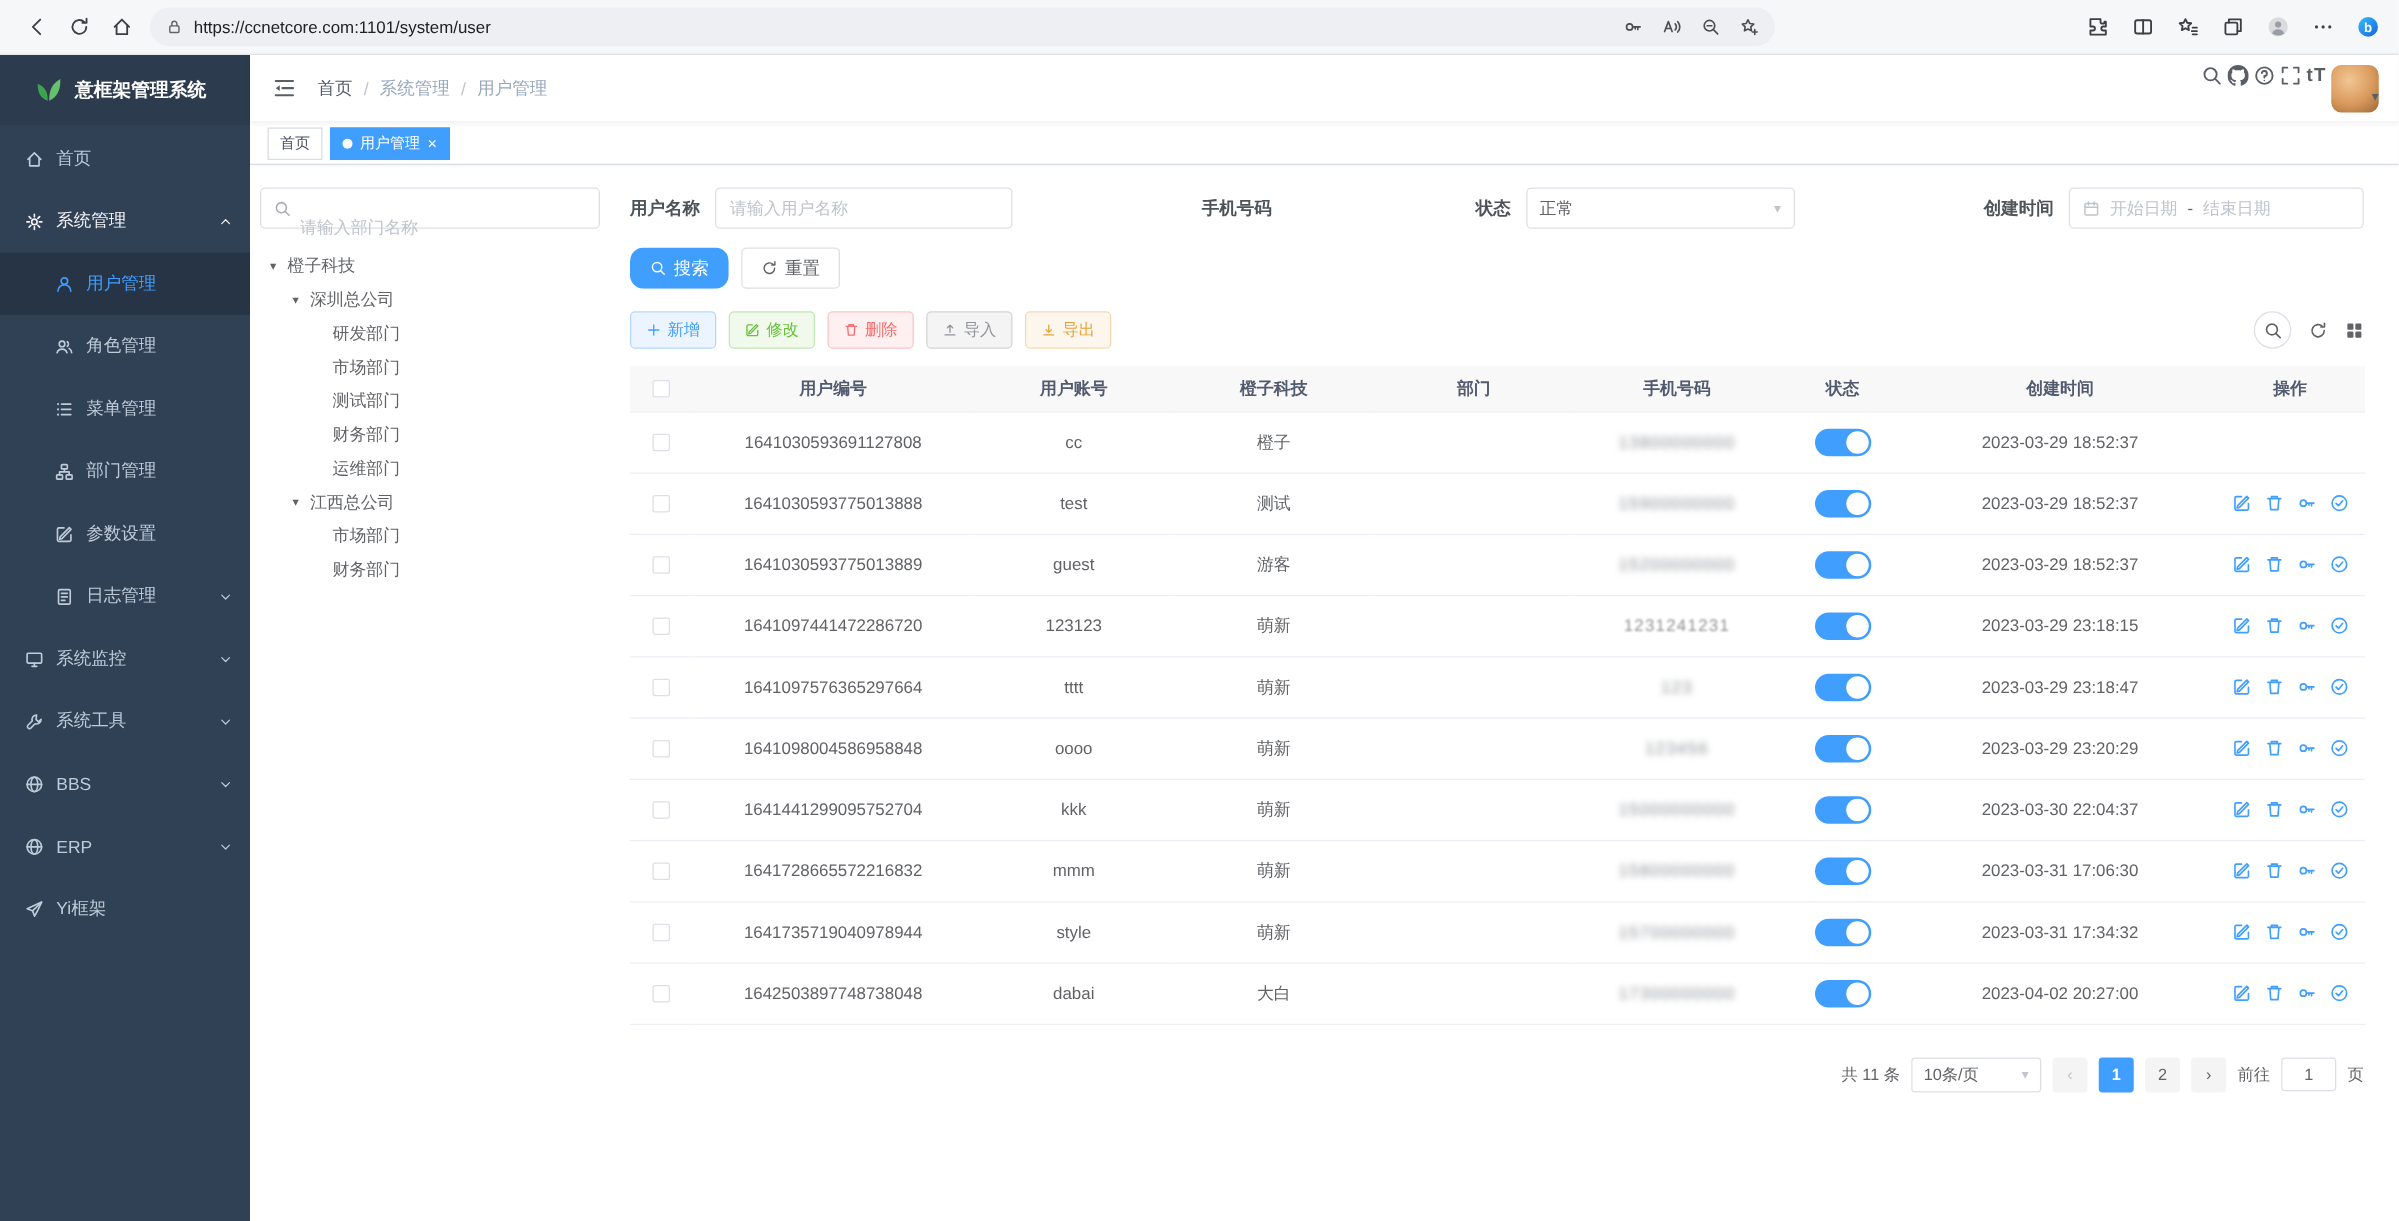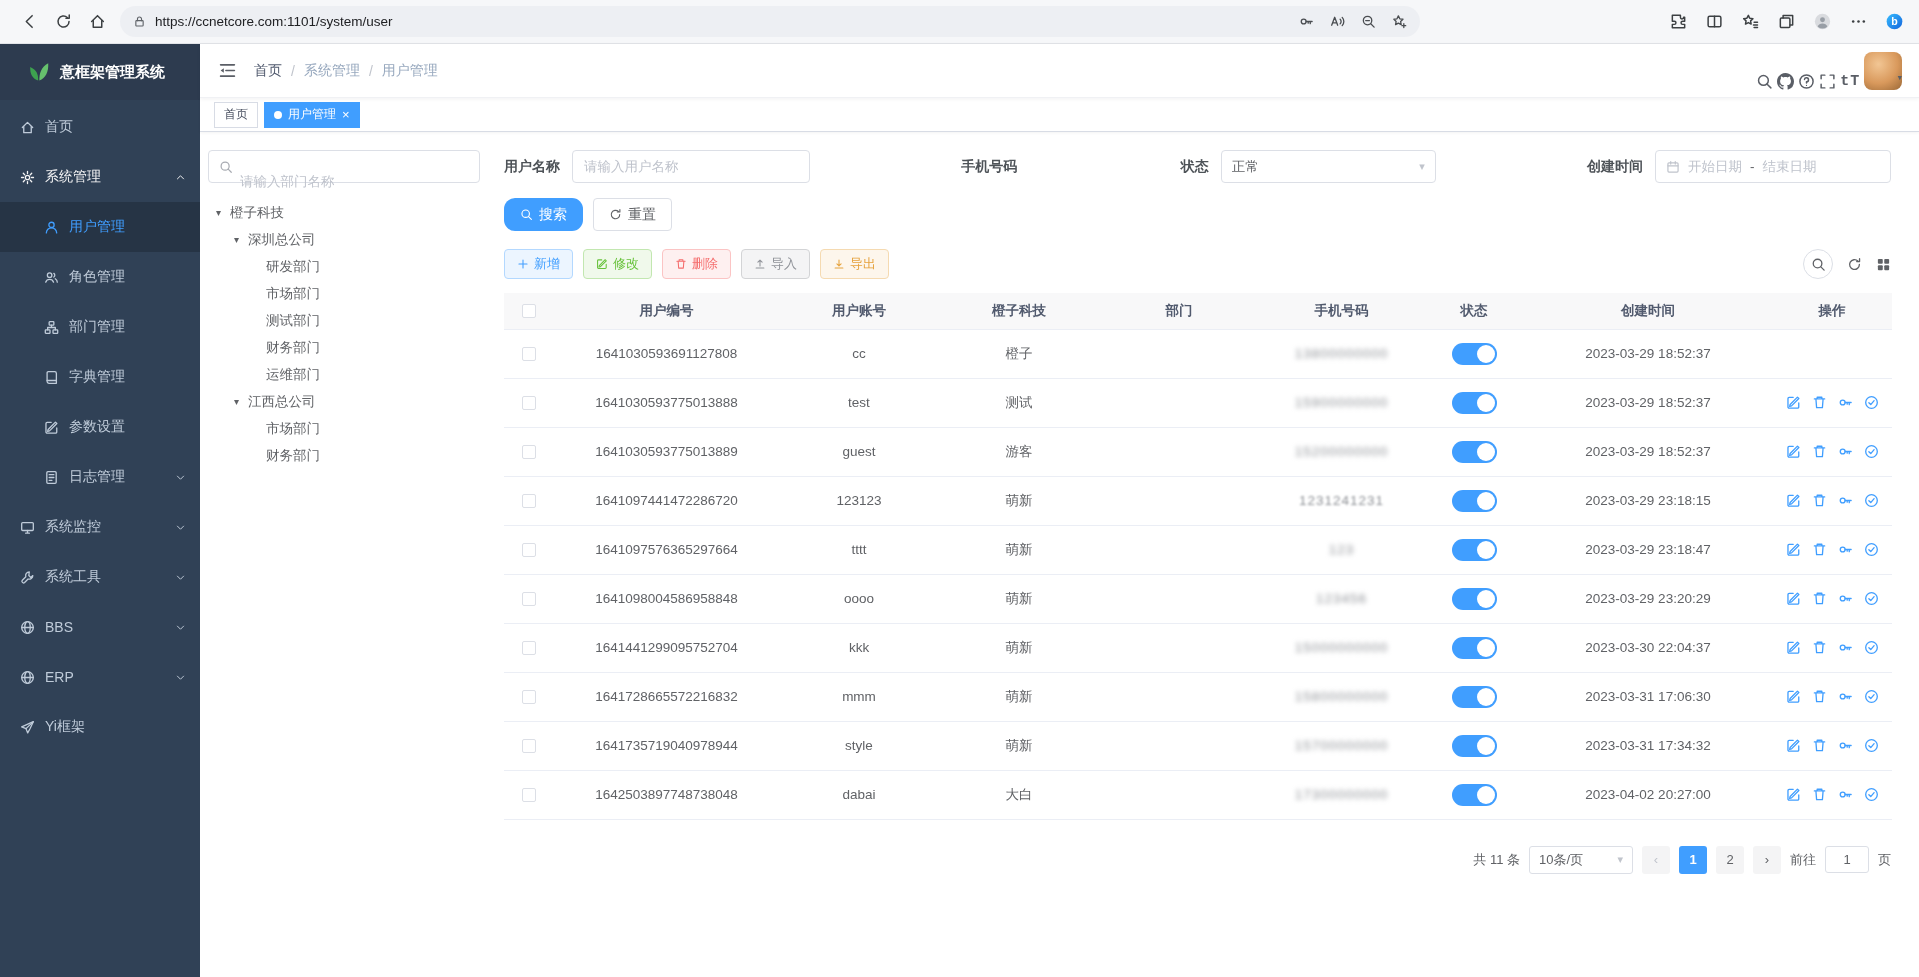--- a/index.html
+++ b/index.html
@@ -34,21 +34,21 @@
   .m-item .chev svg { width:11px; height:11px; }
 
   .main { flex:1; display:flex; flex-direction:column; min-width:0; }
   .navbar { height:54px; background:#fff; display:flex; align-items:center; border-bottom:1px solid #f0f1f4; box-shadow:0 1px 4px rgba(0,21,41,.06); position:relative; z-index:3; }
   .hamburger { width:54px; height:54px; display:flex; align-items:center; justify-content:center; color:#5a5e66; cursor:pointer; }
   .hamburger svg { width:19px; height:19px; }
   .crumbs { display:flex; gap:9px; align-items:center; font-size:14px; }
   .crumb-first { color:#515a6e; cursor:pointer; }
   .crumb { color:#97a8be; }
   .crumb-sep { color:#c0c4cc; }
-  .nav-right { margin-left:auto; display:flex; align-items:flex-end; gap:4px; padding-right:16px; color:#5a5e66;font-family:Liberation Mono, monospace; }
+  .nav-right { margin-left:auto; display:flex; align-items:flex-start; gap:4px; padding-right:16px; color:#5a5e66; }
   .nav-right .nic { cursor:pointer; }
   .nav-right .nic svg { width:17px; height:17px; }
   .font-ic { font-size:15px; font-weight:bold; letter-spacing:1px; cursor:pointer; }
   .avatar { width:38px; height:38px; border-radius:8px; cursor:pointer;
     background:radial-gradient(circle at 38% 32%, #f2c694, #d9995c 55%, #9a6836); }
   .av-caret { color:#5a5e66; font-size:11px; margin-left:-10px; align-self:flex-end; padding-bottom:6px; cursor:pointer; }
 
   .tabbar { height:34px; background:#fff; border-bottom:1px solid #d8dce5; box-shadow:0 1px 3px rgba(0,0,0,.05); display:flex; align-items:center; gap:6px; padding-left:14px; position:relative; z-index:2; }
   .tag { height:26px; display:inline-flex; align-items:center; gap:6px; padding:0 9px; border:1px solid #d8dce5; background:#fff; color:#495060; font-size:12px; cursor:pointer; }
   .tag.active { background:#409eff; border-color:#409eff; color:#fff; }
@@ -277,36 +277,38 @@
               <circle cx="6" cy="5.5" r="2.4"></circle>
               <path d="M1.8 13a4.4 4.4 0 0 1 8.4 0"></path>
               <path d="M10.5 3.6a2.4 2.4 0 0 1 0 3.9M12 9.3a4.5 4.5 0 0 1 2.2 3.7"></path>
             </svg>
           </span>
           <span class="lbl">角色管理</span>
         </div>
         <div class="m-item child">
           <span class="ic">
             <svg viewBox="0 0 16 16" fill="none" stroke="currentColor" stroke-width="1.4" stroke-linecap="round" stroke-linejoin="round">
+              <path d="M5.5 3.5h8M5.5 8h8M5.5 12.5h8"></path>
+              <circle cx="2.6" cy="3.5" r=".9" fill="currentColor" stroke="none"></circle>
+              <circle cx="2.6" cy="8" r=".9" fill="currentColor" stroke="none"></circle>
+              <circle cx="2.6" cy="12.5" r=".9" fill="currentColor" stroke="none"></circle>
+            </svg>
+          </span>
+          <span class="lbl">菜单管理</span>
+        </div>
+        <div class="m-item child">
+          <span class="ic">
+            <svg viewBox="0 0 16 16" fill="none" stroke="currentColor" stroke-width="1.4" stroke-linecap="round" stroke-linejoin="round">
               <rect x="5.5" y="1.8" width="5" height="3.6" rx=".6"></rect>
               <rect x="1.4" y="10.6" width="5" height="3.6" rx=".6"></rect>
               <rect x="9.6" y="10.6" width="5" height="3.6" rx=".6"></rect>
               <path d="M8 5.4V8M3.9 10.6V8h8.2v2.6"></path>
             </svg>
           </span>
           <span class="lbl">部门管理</span>
-        </div>
-        <div class="m-item child">
-          <span class="ic">
-            <svg viewBox="0 0 16 16" fill="none" stroke="currentColor" stroke-width="1.4" stroke-linecap="round" stroke-linejoin="round">
-              <path d="M4.6 1.8h6.8a1.8 1.8 0 0 1 1.8 1.8v10.6H5.4a2.1 2.1 0 0 1-2.1-2.1V3.1a1.3 1.3 0 0 1 1.3-1.3z"></path>
-              <path d="M3.3 11.2h9.9"></path>
-            </svg>
-          </span>
-          <span class="lbl">字典管理</span>
         </div>
         <div class="m-item child">
           <span class="ic">
             <svg viewBox="0 0 16 16" fill="none" stroke="currentColor" stroke-width="1.4" stroke-linecap="round" stroke-linejoin="round">
               <path d="M12.2 2.3l1.5 1.5-7.8 7.8-2 .5.5-2z"></path>
               <path d="M13.6 8.4v4.4a1.2 1.2 0 0 1-1.2 1.2H3.3a1.2 1.2 0 0 1-1.2-1.2V3.7a1.2 1.2 0 0 1 1.2-1.2h4.4"></path>
             </svg>
           </span>
           <span class="lbl">参数设置</span>
         </div>

